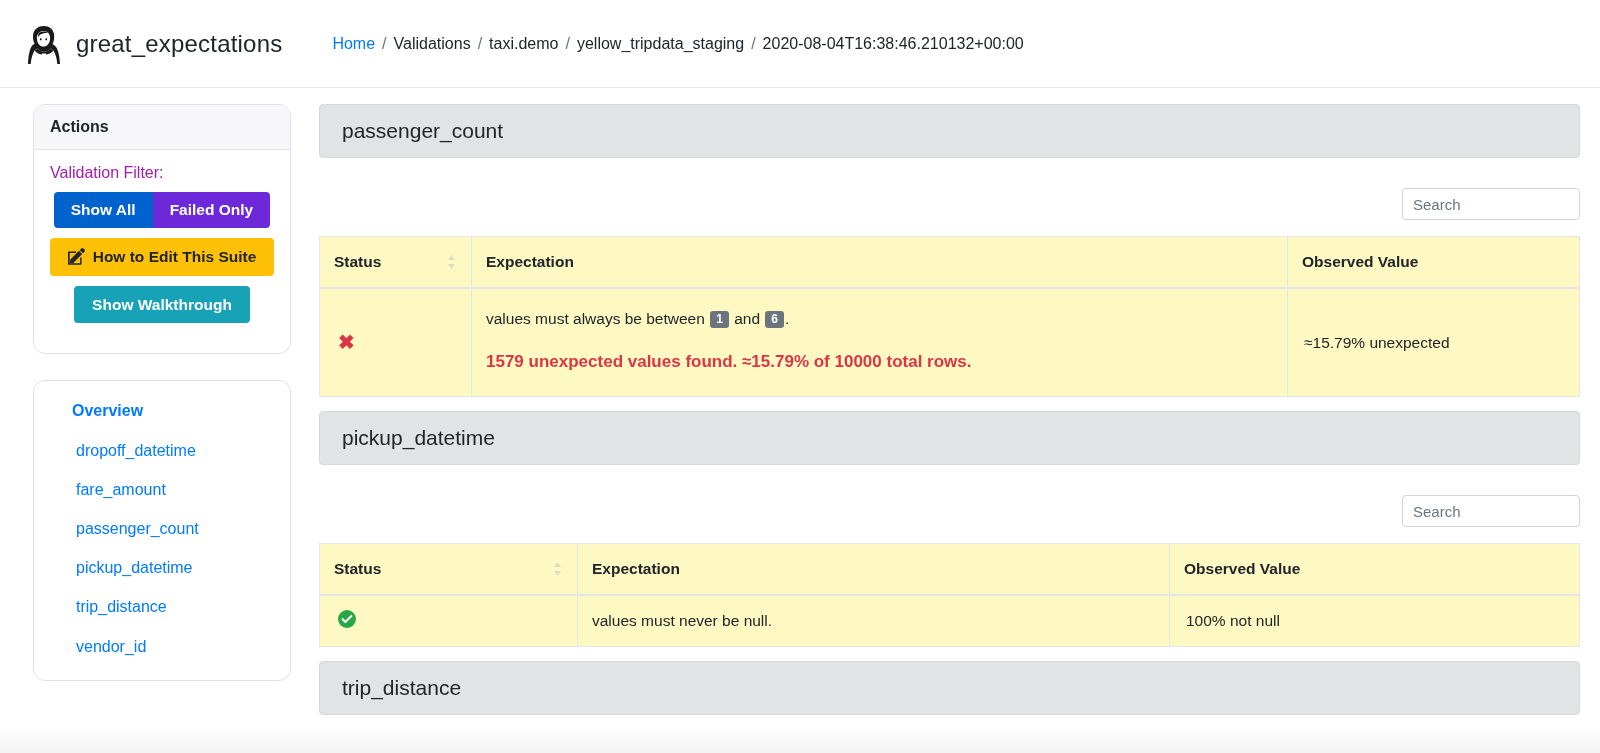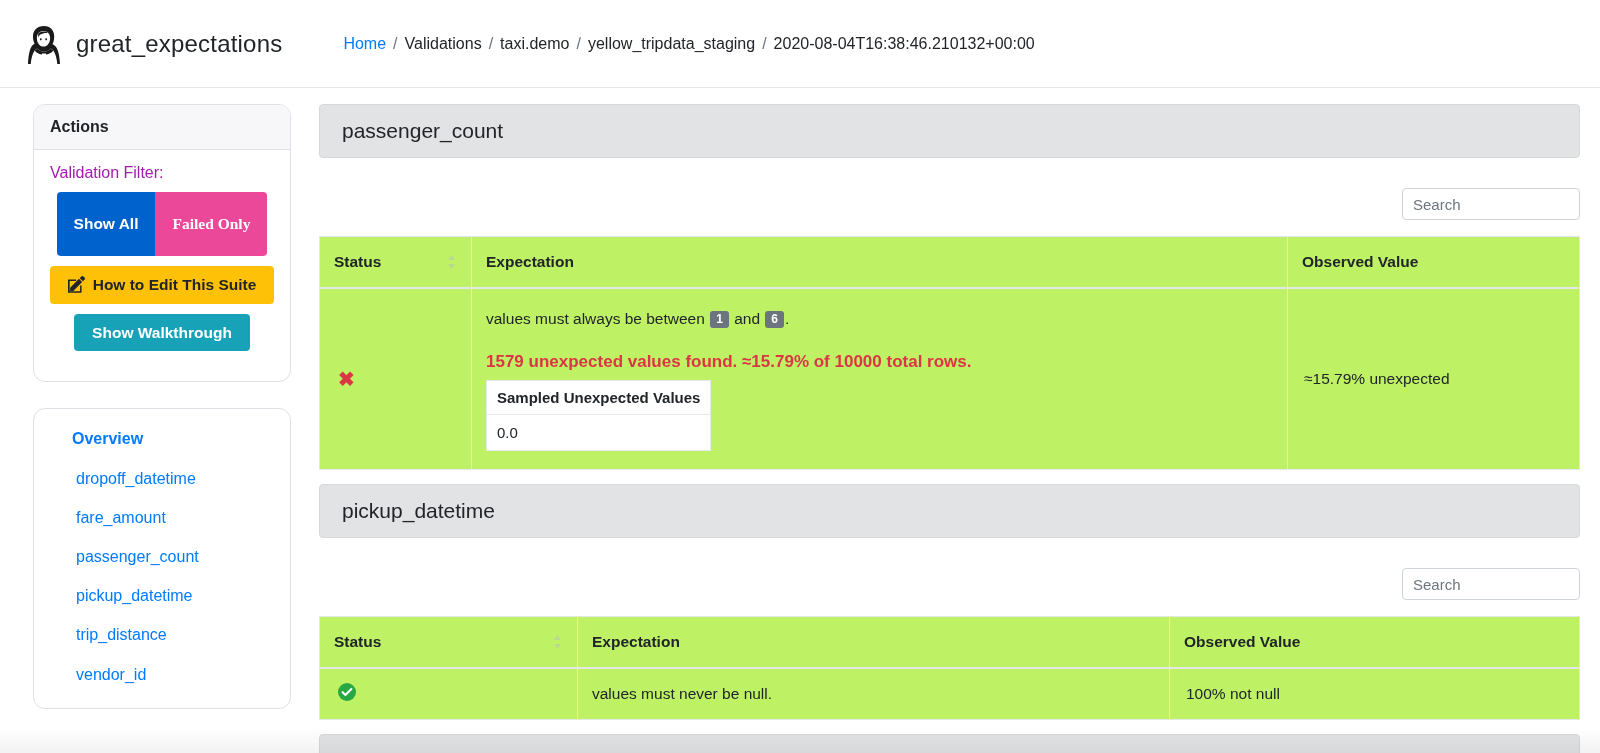--- a/index.html
+++ b/index.html
@@ -39,21 +39,21 @@
     letter-spacing: .2px;
     color: #212529;
     white-space: nowrap;
   }
   .breadcrumb {
     display: flex;
     align-items: center;
     font-size: 16px;
     color: #212529;
     white-space: nowrap;
-    margin-left: 33px;
+    margin-left: 22px;
     justify-content: space-between;
   }
   .breadcrumb a {
     color: #007bff;
     text-decoration: none;
   }
   .crumb-sep {
     color: #6c757d;
     margin: 0 7px;
   }
@@ -105,21 +105,21 @@
     font-family: inherit;
     font-size: 15.5px;
     color: #ffffff;
     cursor: pointer;
     padding: 9px 14px;
     line-height: 1.15;
     white-space: nowrap;
   }
   .btn-group { display: flex; border-radius: 4px; overflow: hidden; }
   .btn-showall { background: #0062cc; padding: 9px 17px; font-weight: bold; }
-  .btn-failed  { background: #ec4899; padding: 23px 17px; font-weight: bold; font-family: Liberation Serif, serif; }
+  .btn-failed  { background: #6d28d9; padding: 9px 17px; font-weight: bold; }
   .btn-edit {
     background: #ffc107;
     color: #212529;
     font-weight: bold;
     border-radius: 4px;
     padding: 10px 15px;
     display: inline-flex;
     align-items: center;
     gap: 8px;
     width: 100%;
@@ -179,21 +179,21 @@
     color: #15803d;
     background: #fff;
     outline: none;
   }
   .search-input::placeholder { color: #6c757d; }
 
   table.gx {
     width: 100%;
     border-collapse: collapse;
     border: 1px solid #e3e6ea;
-    background: #bef264;
+    background: #fef9c3;
     table-layout: fixed;
   }
   table.gx th {
     text-align: left;
     font-size: 15.5px;
     font-weight: bold;
     color: #212529;
     padding: 16px 14px;
     border-bottom: 2px solid #e3e6ea;
     border-right: 1px solid #e3e6ea;
@@ -404,32 +404,20 @@
             <td class="exp-cell">
               <div class="exp-line">
                 <span>values must always be between</span>
                 <span class="kwarg">1</span>
                 <span>and</span>
                 <span class="kwarg">6</span><span>.</span>
               </div>
 
               <div class="unexpected-msg">1579 unexpected values found. ≈15.79% of 10000 total rows.</div>
 
-              <table class="sampled">
-                <thead>
-                  <tr>
-                    <th>Sampled Unexpected Values</th>
-                  </tr>
-                </thead>
-                <tbody>
-                  <tr>
-                    <td>0.0</td>
-                  </tr>
-                </tbody>
-              </table>
             </td>
             <td class="obs-cell">≈15.79% unexpected</td>
           </tr>
         </tbody>
       </table>
     </div>
 
     <div class="gap"></div>
 
     <div class="section-header">pickup_datetime</div>

